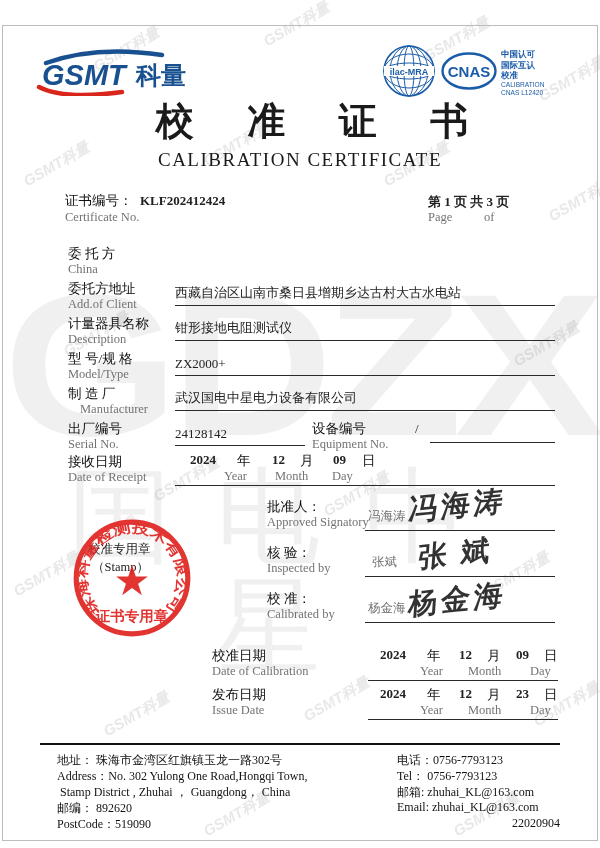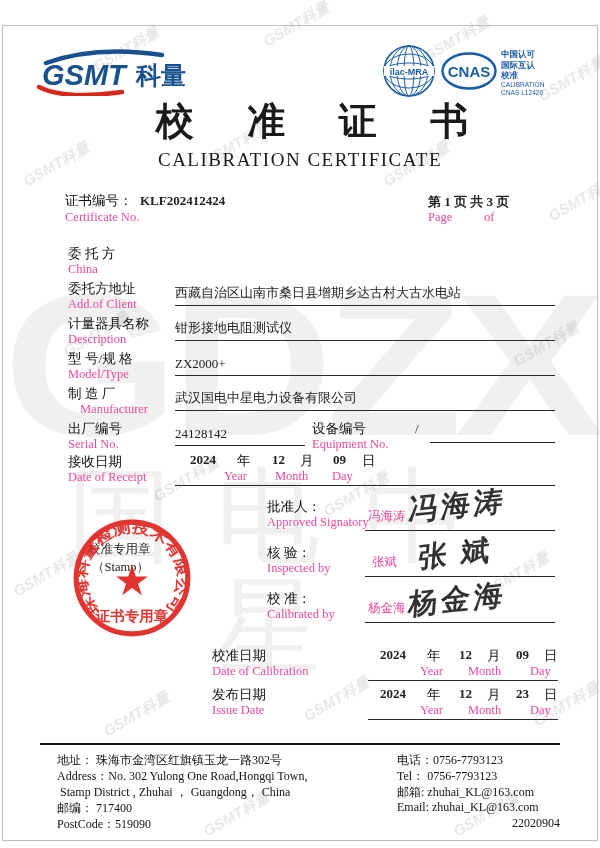--- a/index.html
+++ b/index.html
@@ -15,21 +15,21 @@
       transform:rotate(-30deg);white-space:nowrap;z-index:0;}
   .wm-big-en{position:absolute;left:0;top:258px;width:600px;text-align:center;
       font-family:"Liberation Sans","DejaVu Sans",sans-serif;font-weight:bold;
       font-size:225px;line-height:215px;letter-spacing:-8px;color:rgba(40,40,40,0.07);
       z-index:0;transform:scaleY(0.9);}
   .wm-big-zh{position:absolute;left:0;top:462px;width:580px;text-align:center;
       font-weight:normal;font-size:104px;line-height:110px;letter-spacing:44px;
       color:rgba(40,40,40,0.07);z-index:0;}
   
   .zh-label{font-weight:normal;font-size:13.5px;color:#111;white-space:nowrap;z-index:2;}
-  .en-label{font-size:12.5px;color:#ec4899;white-space:nowrap;z-index:2;}
+  .en-label{font-size:12.5px;color:#737373;white-space:nowrap;z-index:2;}
   .value{font-size:13px;color:#222;white-space:nowrap;z-index:2;}
   .semibold{font-weight:600;}
   .uline{border-bottom:1px solid #2a2a2a;z-index:1;}
   .valbox{display:flex;align-items:flex-end;padding-bottom:3px;border-bottom:1px solid #2a2a2a;
           font-size:13px;color:#222;white-space:nowrap;z-index:2;}
   .script{font-family:"DejaVu Serif","Liberation Serif",serif;font-weight:bold;
           font-size:29px;color:#1c1c1c;transform:rotate(-6deg) skewX(-10deg);
           white-space:nowrap;z-index:3;opacity:.9;letter-spacing:4px;}
   .title-zh{left:0;width:100%;text-align:center;top:96px;font-size:38px;font-weight:bold;
             letter-spacing:22px;padding-left:22px;box-sizing:border-box;z-index:2;margin-left:12px;}
@@ -207,21 +207,21 @@
   <span class="abs zh-label" style="left:544px;top:686px">日</span>
   <span class="abs en-label" style="left:420px;top:703px">Year</span>
   <span class="abs en-label" style="left:468px;top:703px">Month</span>
   <span class="abs en-label" style="left:530px;top:703px">Day</span>
   <div class="abs uline" style="left:368px;top:718px;width:190px;height:1px"></div>
 
   <div class="abs hr" style="left:40px;top:743px;width:520px;height:2px"></div>
   <span class="abs footer-line" style="left:57px;top:752px">地址：  珠海市金湾区红旗镇玉龙一路302号</span>
   <span class="abs footer-line" style="left:57px;top:768px">Address：No. 302 Yulong One Road,Hongqi Town,</span>
   <span class="abs footer-line" style="left:60px;top:784px">Stamp District , Zhuhai ，  Guangdong， China</span>
-  <span class="abs footer-line" style="left:57px;top:800px">邮编：  717400</span>
+  <span class="abs footer-line" style="left:57px;top:800px">邮编：  892620</span>
   <span class="abs footer-line" style="left:57px;top:816px">PostCode：519090</span>
   <span class="abs footer-line" style="left:397px;top:752px">电话：0756-7793123</span>
   <span class="abs footer-line" style="left:397px;top:768px">Tel：  0756-7793123</span>
   <span class="abs footer-line" style="left:397px;top:784px">邮箱: zhuhai_KL@163.com</span>
   <span class="abs footer-line" style="left:397px;top:800px">Email: zhuhai_KL@163.com</span>
   <span class="abs footer-line" style="left:460px;top:816px;width:100px;text-align:right">22020904</span>
 
 </div>
 
 </body></html>

